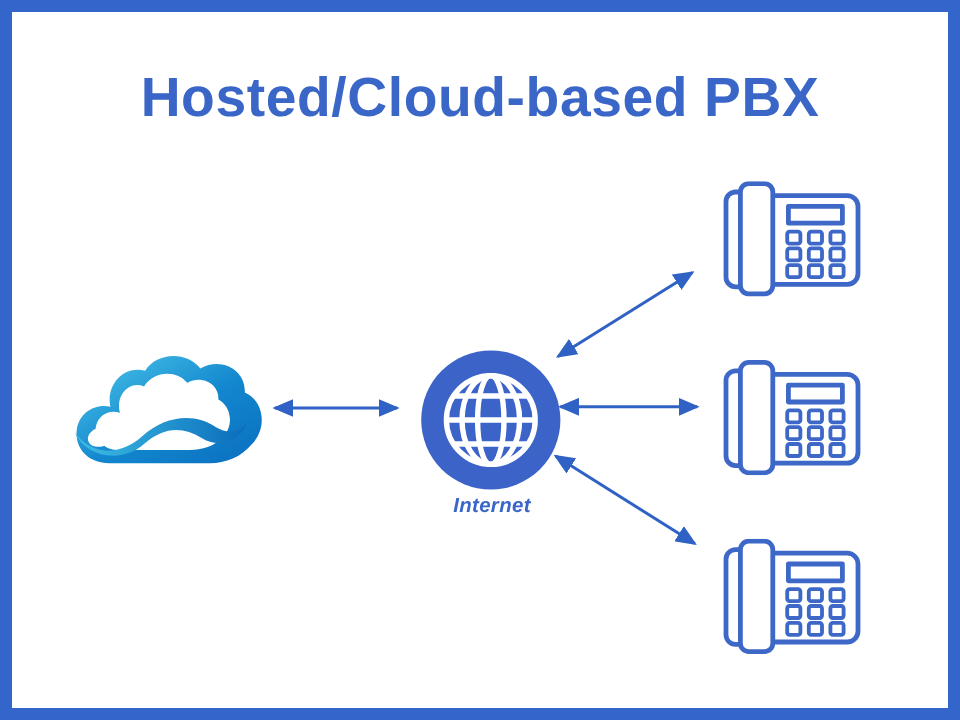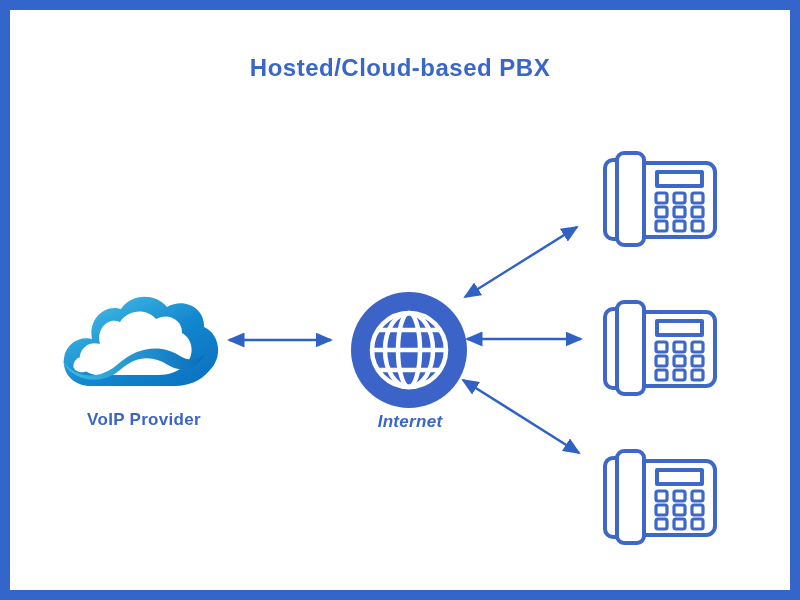--- a/index.html
+++ b/index.html
@@ -14,21 +14,21 @@
     --sw1:#3FBFE4; --sw2:#0A6CBB;
   }
   html,body{margin:0;padding:0;}
   body{font-family:"Liberation Sans", sans-serif; background:#fff;}
   .canvas{
     position:relative; width:800px; height:600px; box-sizing:border-box;
     background:var(--bg); border:10px solid var(--frame); overflow:hidden;
   }
   .title{
     position:absolute; left:0; top:44px; width:100%;
-    text-align:center; font-size:24px; font-weight:bold;
+    text-align:center; font-size:46px; font-weight:bold;
     color:var(--title); letter-spacing:.5px; margin:0;
   }
   .abs{position:absolute;}
   .node-label{
     position:absolute; text-align:center; font-size:17px; font-weight:bold;
     color:var(--label); letter-spacing:.3px;
   }
   svg{display:block;}
 </style>
 </head>
@@ -67,21 +67,20 @@
     <path fill="url(#cg)" d="M31,92 C13,92 2,79 4,64 C6,50 19,42 32,45 C28,26 44,10 61,15
              C70,0 95,-2 107,13 C124,3 145,14 144,33 C160,40 163,63 150,76
              C141,87 128,92 115,92 Z"></path>
     <path fill="#ffffff" d="M38,81 C26,81 18,71 20,61 C22,52 31,47 40,50 C36,35 48,23 60,28
              C68,15 87,14 96,25 C108,18 123,26 122,39 C133,45 135,61 126,70
              C119,78 108,81 98,81 Z"></path>
     <path fill="url(#sg)" d="M2,66 C16,86 40,86 58,70 C78,52 102,50 120,62 C130,68 140,66 146,58
              C140,74 122,80 108,71 C92,61 76,62 60,76 C42,92 12,88 2,66 Z"></path>
     <ellipse cx="24" cy="70" rx="11" ry="8" fill="#ffffff" transform="rotate(-18 24 70)"></ellipse>
   </svg>
-  <div class="node-label" style="left:38px;top:400px;width:192px;">VoIP Provider</div>
 
   <svg class="abs" style="left:340px;top:281px;" width="118" height="118" viewBox="0 0 118 118">
     <circle cx="59" cy="59" r="58" fill="var(--globe)"></circle>
     <g stroke="#ffffff" stroke-width="4.5" fill="none">
       <circle cx="59" cy="59" r="37"></circle>
       <ellipse cx="59" cy="59" rx="24" ry="37"></ellipse>
       <ellipse cx="59" cy="59" rx="11" ry="37"></ellipse>
       <line x1="22" y1="59" x2="96" y2="59"></line>
       <line x1="28" y1="39" x2="90" y2="39"></line>
       <line x1="28" y1="79" x2="90" y2="79"></line>

